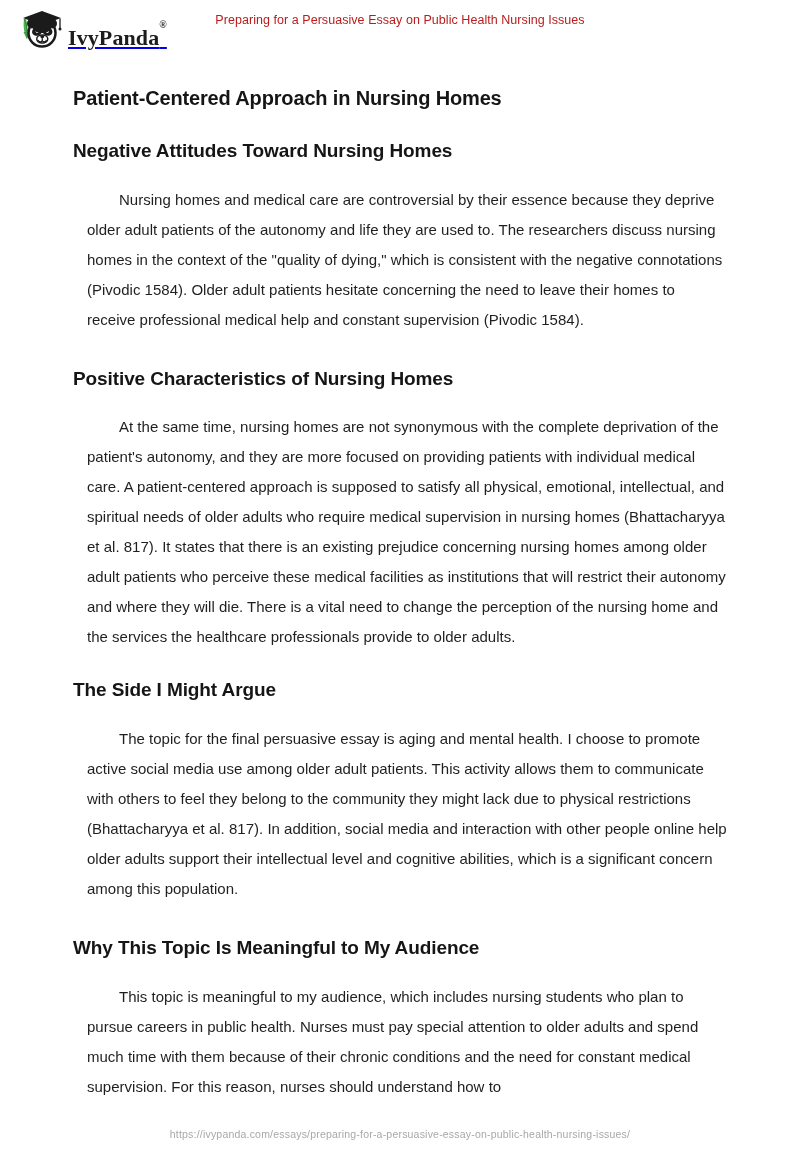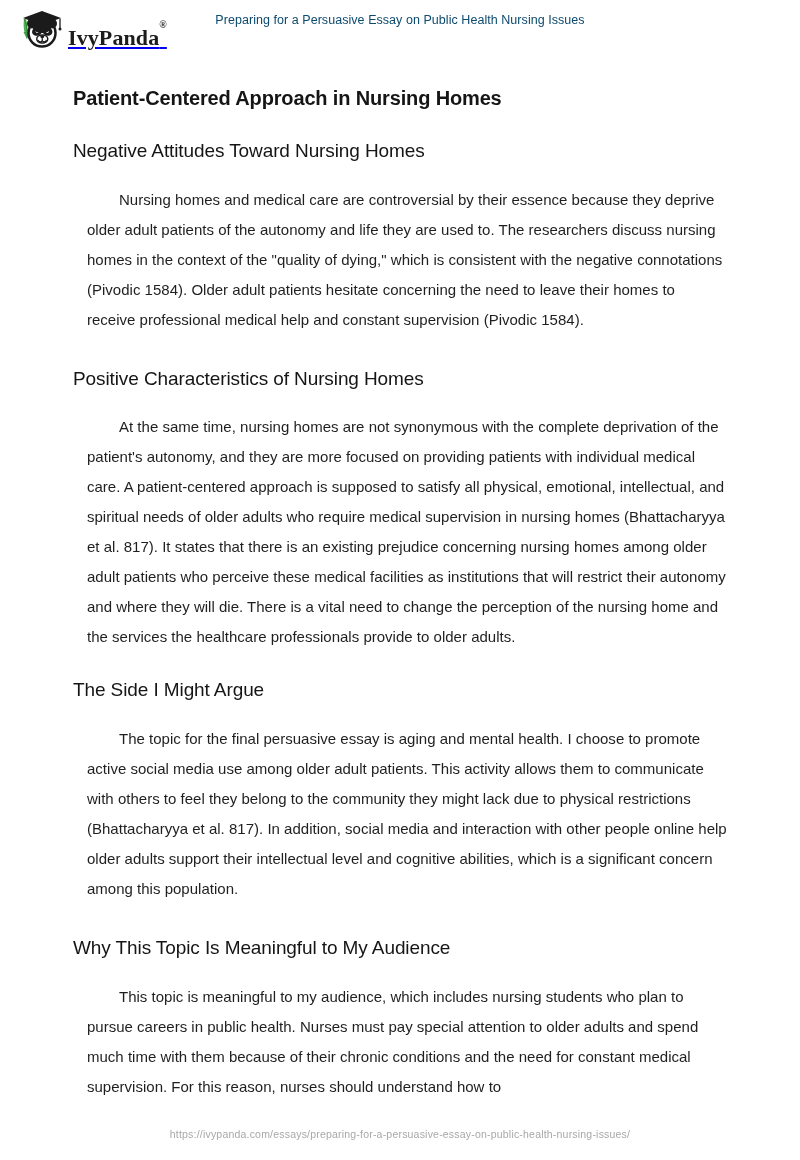--- a/index.html
+++ b/index.html
@@ -51,21 +51,21 @@
     top: -9px;
     position: relative;
   }
   .header-title {
     position: absolute;
     left: 0;
     top: 13px;
     width: 800px;
     text-align: center;
     font-size: 12.5px;
-    color: #0c4a6e;
+    color: #b91c1c;
     letter-spacing: 0.05px;
   }
 
   
   .doc {
     position: absolute;
     left: 73px;
     top: 70px;
     width: 654px;
   }
@@ -73,21 +73,21 @@
   h1.title-1 {
     font-size: 20px;
     font-weight: 700;
     color: #151515;
     margin: 16px 0 28px 0;
     line-height: 1.24;
     letter-spacing: -0.15px;
   }
   h2.title-2 {
     font-size: 19px;
-    font-weight: 400;
+    font-weight: 700;
     color: #151515;
     margin: 0 0 22px 0;
     line-height: 1.25;
     letter-spacing: -0.1px;
   }
   h1.title-1.spaced-top { margin-top: 40px; }
   h2.title-2.spaced-top { margin-top: 32px; }
 
   p.body-text {
     font-size: 15px;

